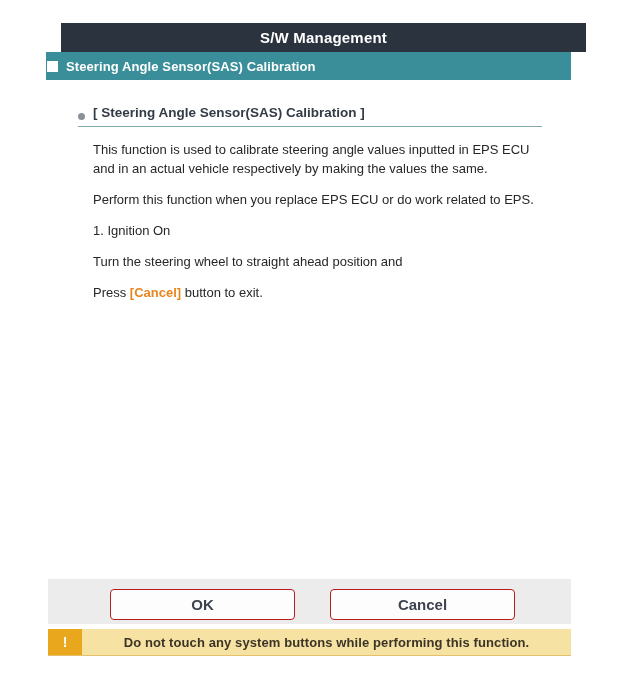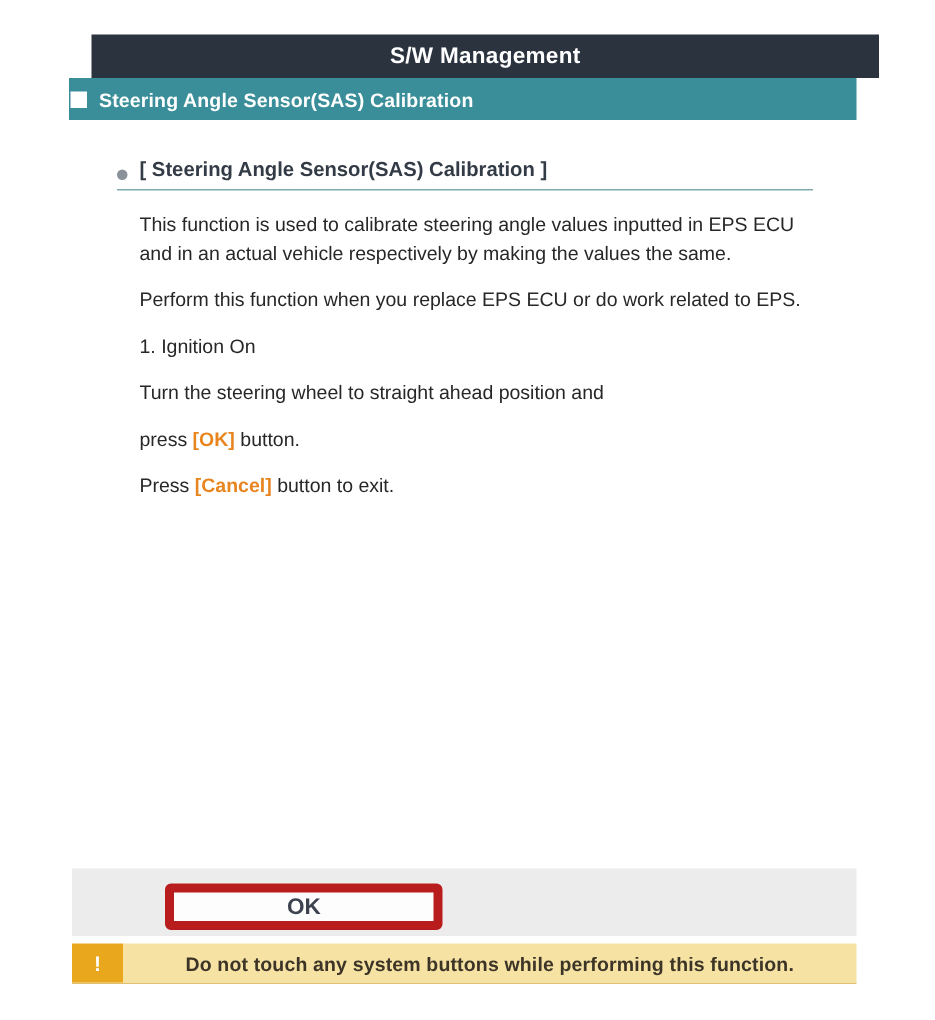--- a/index.html
+++ b/index.html
@@ -64,21 +64,21 @@
   .body-text .line.first, .body-text .line.cont { margin-top: 0; }
   .orange { color: #e8851f; font-weight: bold; }
 
   
   .button-bar {
     position: absolute; left: 48px; top: 579px; width: 523px; height: 45px;
     background: #ececec;
   }
   .btn {
     position: absolute; top: 10px; height: 31px; width: 185px;
-    background: #fdfdfd; border: 6px solid #b91c1c; border-radius: 4px;
+    background: #fdfdfd; border: 1px solid #b91c1c; border-radius: 4px;
     font-family: "Liberation Sans", sans-serif;
     font-size: 15px; font-weight: bold; color: #3d434e;
     display: flex; align-items: center; justify-content: center;
     cursor: pointer;
   }
   .btn-ok { left: 62px; }
   .btn-cancel { left: 282px; }
 
   
   .warning-bar {
@@ -116,26 +116,26 @@
   <span class="heading-text">[ Steering Angle Sensor(SAS) Calibration ]</span>
 </div>
 <div class="heading-rule"></div>
 
 <div class="body-text">
   <div class="line first">This function is used to calibrate steering angle values inputted in EPS ECU</div>
   <div class="line cont">and in an actual vehicle respectively by making the values the same.</div>
   <div class="line">Perform this function when you replace EPS ECU or do work related to EPS.</div>
   <div class="line">1. Ignition On</div>
   <div class="line">Turn the steering wheel to straight ahead position and</div>
-  <div class="line"><span>press </span><span class="orange">[OK]</span><span> button.</span></div>
   <div class="line"><span>Press </span><span class="orange">[Cancel]</span><span> button to exit.</span></div>
 </div>
 
 <div class="button-bar">
   <button class="btn btn-ok">OK</button>
+  <button class="btn btn-cancel">Cancel</button>
 </div>
 
 <div class="warning-bar">
   <div class="warning-icon">!</div>
   <div class="warning-body">
     <span class="warning-text">Do not touch any system buttons while performing this function.</span>
   </div>
 </div>
 
 </body></html>

